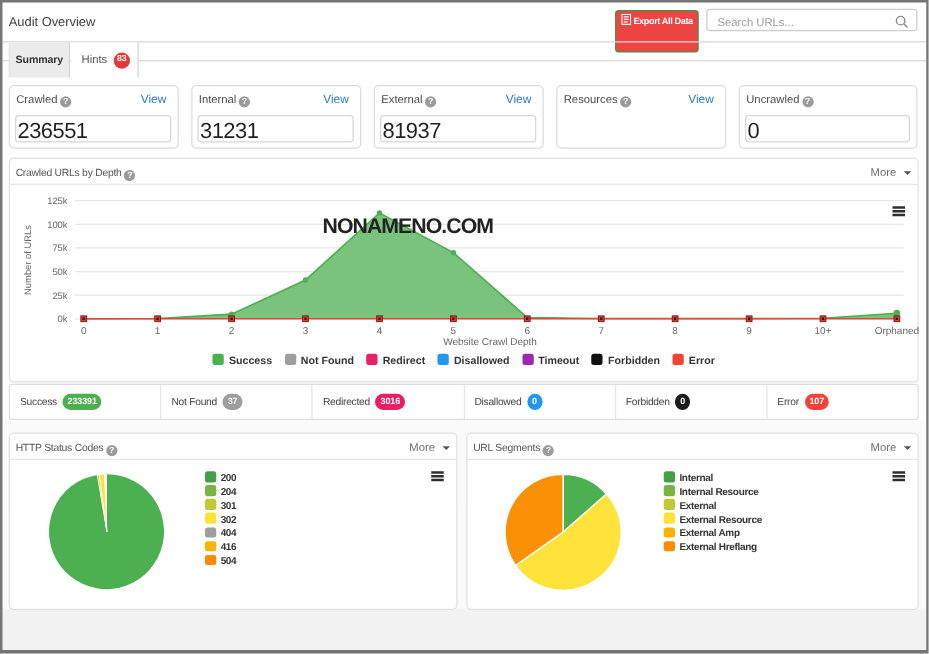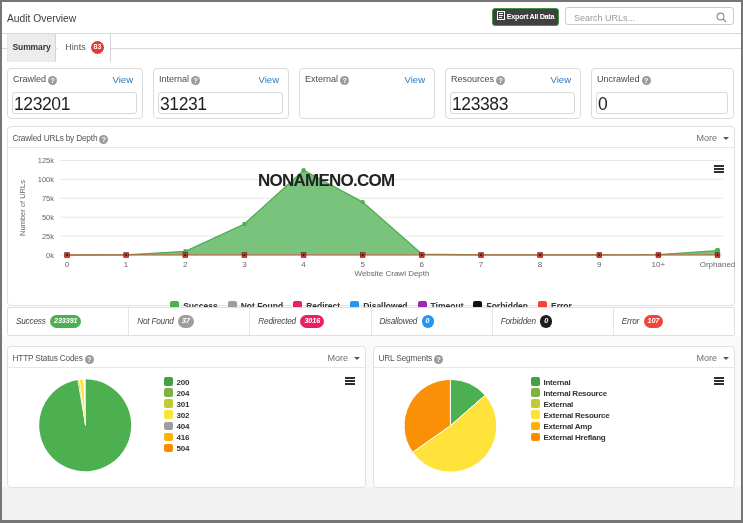--- a/index.html
+++ b/index.html
@@ -2,21 +2,21 @@
 <html><head>
 <meta charset="utf-8">
 <style>
 *{margin:0;padding:0;box-sizing:border-box;}
 html,body{width:743px;height:523px;overflow:hidden;}
 body{font-family:"Liberation Sans",sans-serif;background:#fff;position:relative;}
 .frame{position:absolute;left:0;top:0;width:743px;height:523px;border:2px solid #767676;border-bottom-width:3px;pointer-events:none;z-index:50;}
 .graybg{position:absolute;left:2px;top:336px;width:739px;height:184px;background:#fafafa;}
 .graybg2{position:absolute;left:2px;top:487px;width:739px;height:33px;background:#f2f2f2;}
 .title{position:absolute;left:7px;top:12.5px;font-size:10.3px;color:#3c3c3c;}
-.btn{position:absolute;left:492px;top:8px;width:67px;height:18px;background:#404040;border:1px solid #3e9442;border-radius:3px;color:#fff;font-size:7.3px;font-weight:bold;text-align:center;line-height:15px;white-space:nowrap;letter-spacing:-0.3px;}
+.btn{position:absolute;left:492px;top:8px;width:67px;height:34px;background:#ef4444;border:1px solid #3e9442;border-radius:3px;color:#fff;font-size:7.3px;font-weight:bold;text-align:center;line-height:15px;white-space:nowrap;letter-spacing:-0.3px;}
 .search{position:absolute;left:565px;top:7px;width:169px;height:18px;border:1px solid #ccc;border-radius:3px;background:#fff;text-align:right;}
 .search .ph{position:absolute;left:8px;top:4.5px;font-size:9px;color:#9a9a9a;}
 .search svg{position:absolute;right:6px;top:4px;left:auto;}
 .tabbar{position:absolute;left:2px;top:33px;width:739px;height:16px;border-top:1px solid #d8d8d8;border-bottom:1px solid #d8d8d8;}
 .tab1{position:absolute;left:5px;top:0;width:49px;height:28px;background:#ececec;border-right:1px solid #d5d5d5;border-left:1px solid #e5e5e5;font-size:8.5px;font-weight:bold;color:#333;text-align:center;line-height:27px;letter-spacing:-0.1px;}
 .tab2{position:absolute;left:55px;top:0;width:54px;height:28px;background:#fff;border-right:1px solid #d5d5d5;font-size:9px;text-align:center;color:#555;line-height:27px;}
 .badge{display:inline-block;background:#e53935;color:#fff;border-radius:7px;font-size:7px;font-weight:bold;padding:2.5px 0;line-height:8.5px;vertical-align:1px;min-width:13.5px;}
 .cards{position:absolute;left:7px;top:68px;width:727px;height:51px;display:flex;gap:10px;}
 .card{width:136px;border:1px solid #dcdcdc;border-radius:4px;background:#fff;position:relative;}
 .card:last-child{flex:1;}
@@ -26,25 +26,25 @@
 .qm{display:inline-block;width:9px;height:9px;border-radius:50%;background:#9b9b9b;color:#fff;font-size:7px;font-weight:bold;text-align:center;line-height:9px;vertical-align:-1px;margin-left:2px;}
 .panel{position:absolute;background:#fff;border:1px solid #e0e0e0;border-radius:4px;}
 .phead{position:absolute;left:0;right:0;top:0;height:21px;border-bottom:1px solid #e8e8e8;}
 .phead .t{position:absolute;left:4.5px;top:6px;font-size:8.3px;letter-spacing:-0.2px;color:#555;}
 .phead .more{position:absolute;right:5px;top:6px;font-size:9px;color:#6e6e6e;text-align:right;}
 .caret{display:inline-block;width:0;height:0;border-left:3px solid transparent;border-right:3px solid transparent;border-top:3.5px solid #555;margin-left:6px;vertical-align:1px;}
 .burger{position:absolute;width:9.5px;}
 .burger div{height:1.7px;background:#2e2e2e;margin-bottom:1.5px;}
 #chartpanel{left:7px;top:126px;width:728px;height:179.5px;}
 .watermark{position:absolute;left:250px;top:43.5px;font-size:17px;font-weight:bold;color:#222;letter-spacing:-0.75px;z-index:5;}
-.clegend{position:absolute;left:0;right:0;top:156px;text-align:center;font-size:0;margin-top:18px;}
+.clegend{position:absolute;left:0;right:0;top:156px;text-align:center;font-size:0;}
 .clegend span{display:inline-block;font-size:8.5px;font-weight:bold;color:#333;margin:0 5px;}
 .clegend i{display:inline-block;width:9px;height:9px;border-radius:2px;margin-right:4px;vertical-align:-1px;}
 .statusrow{position:absolute;left:7px;top:307px;width:728px;height:29px;background:#fff;border:1px solid #ddd;border-radius:2px;display:flex;}
-.scell{flex:1;border-right:1px solid #e5e5e5;position:relative;line-height:28.5px;padding-left:8px;font-size:8.2px;color:#444;letter-spacing:-0.2px;font-style:italic;}
+.scell{flex:1;border-right:1px solid #e5e5e5;position:relative;line-height:28.5px;padding-left:8px;font-size:8.2px;color:#444;letter-spacing:-0.2px;}
 .scell:last-child{border-right:none;}
 .pill{display:inline-block;border-radius:7px;color:#fff;font-size:7.2px;font-weight:bold;padding:2.5px 4px;line-height:8px;vertical-align:1px;margin-left:4.5px;letter-spacing:-0.1px;}
 #p200{background:#4CAF50}#p404g{background:#9E9E9E}#p301{background:#E91E63}#pdis{background:#2196F3}#ptim{background:#9C27B0}#pforb{background:#1c1c1c}#perr{background:#F44336}
 #leftpanel{left:7px;top:346px;width:359px;height:141.5px;}
 #rightpanel{left:373px;top:346px;width:362px;height:141.5px;}
 .plegend{position:absolute;font-size:8px;font-weight:bold;letter-spacing:-0.25px;color:#333;}
 .plegend div{height:11.15px;line-height:11.15px;white-space:nowrap;}
 .plegend i{display:inline-block;width:8.5px;height:8.5px;margin-right:4px;border-radius:2px;vertical-align:-1px;}
 .panel>svg{position:absolute;left:0;}
 </style>
@@ -65,35 +65,35 @@
     </svg>
   </div>
 <div class="tabbar">
   <div class="tab1">Summary</div>
   <div class="tab2">&nbsp;Hints&nbsp;&nbsp;<span class="badge">83</span></div>
 </div>
 <div class="cards">
   <div class="card">
       <div class="hd">Crawled<span class="qm">?</span></div>
       <div class="view">View</div>
-      <div class="num">123201</div>
+      <div class="num">236551</div>
     </div>
   <div class="card">
       <div class="hd">Internal<span class="qm">?</span></div>
       <div class="view">View</div>
       <div class="num">31231</div>
     </div>
   <div class="card">
       <div class="hd">External<span class="qm">?</span></div>
       <div class="view">View</div>
+      <div class="num">81937</div>
     </div>
   <div class="card">
       <div class="hd">Resources<span class="qm">?</span></div>
       <div class="view">View</div>
-      <div class="num">123383</div>
     </div>
   <div class="card">
       <div class="hd">Uncrawled<span class="qm">?</span></div>
       <div class="num">0</div>
     </div>
 </div>
 
 <div class="panel" id="chartpanel">
   <div class="phead">
       <span class="t">Crawled URLs by Depth<span class="qm">?</span></span>

